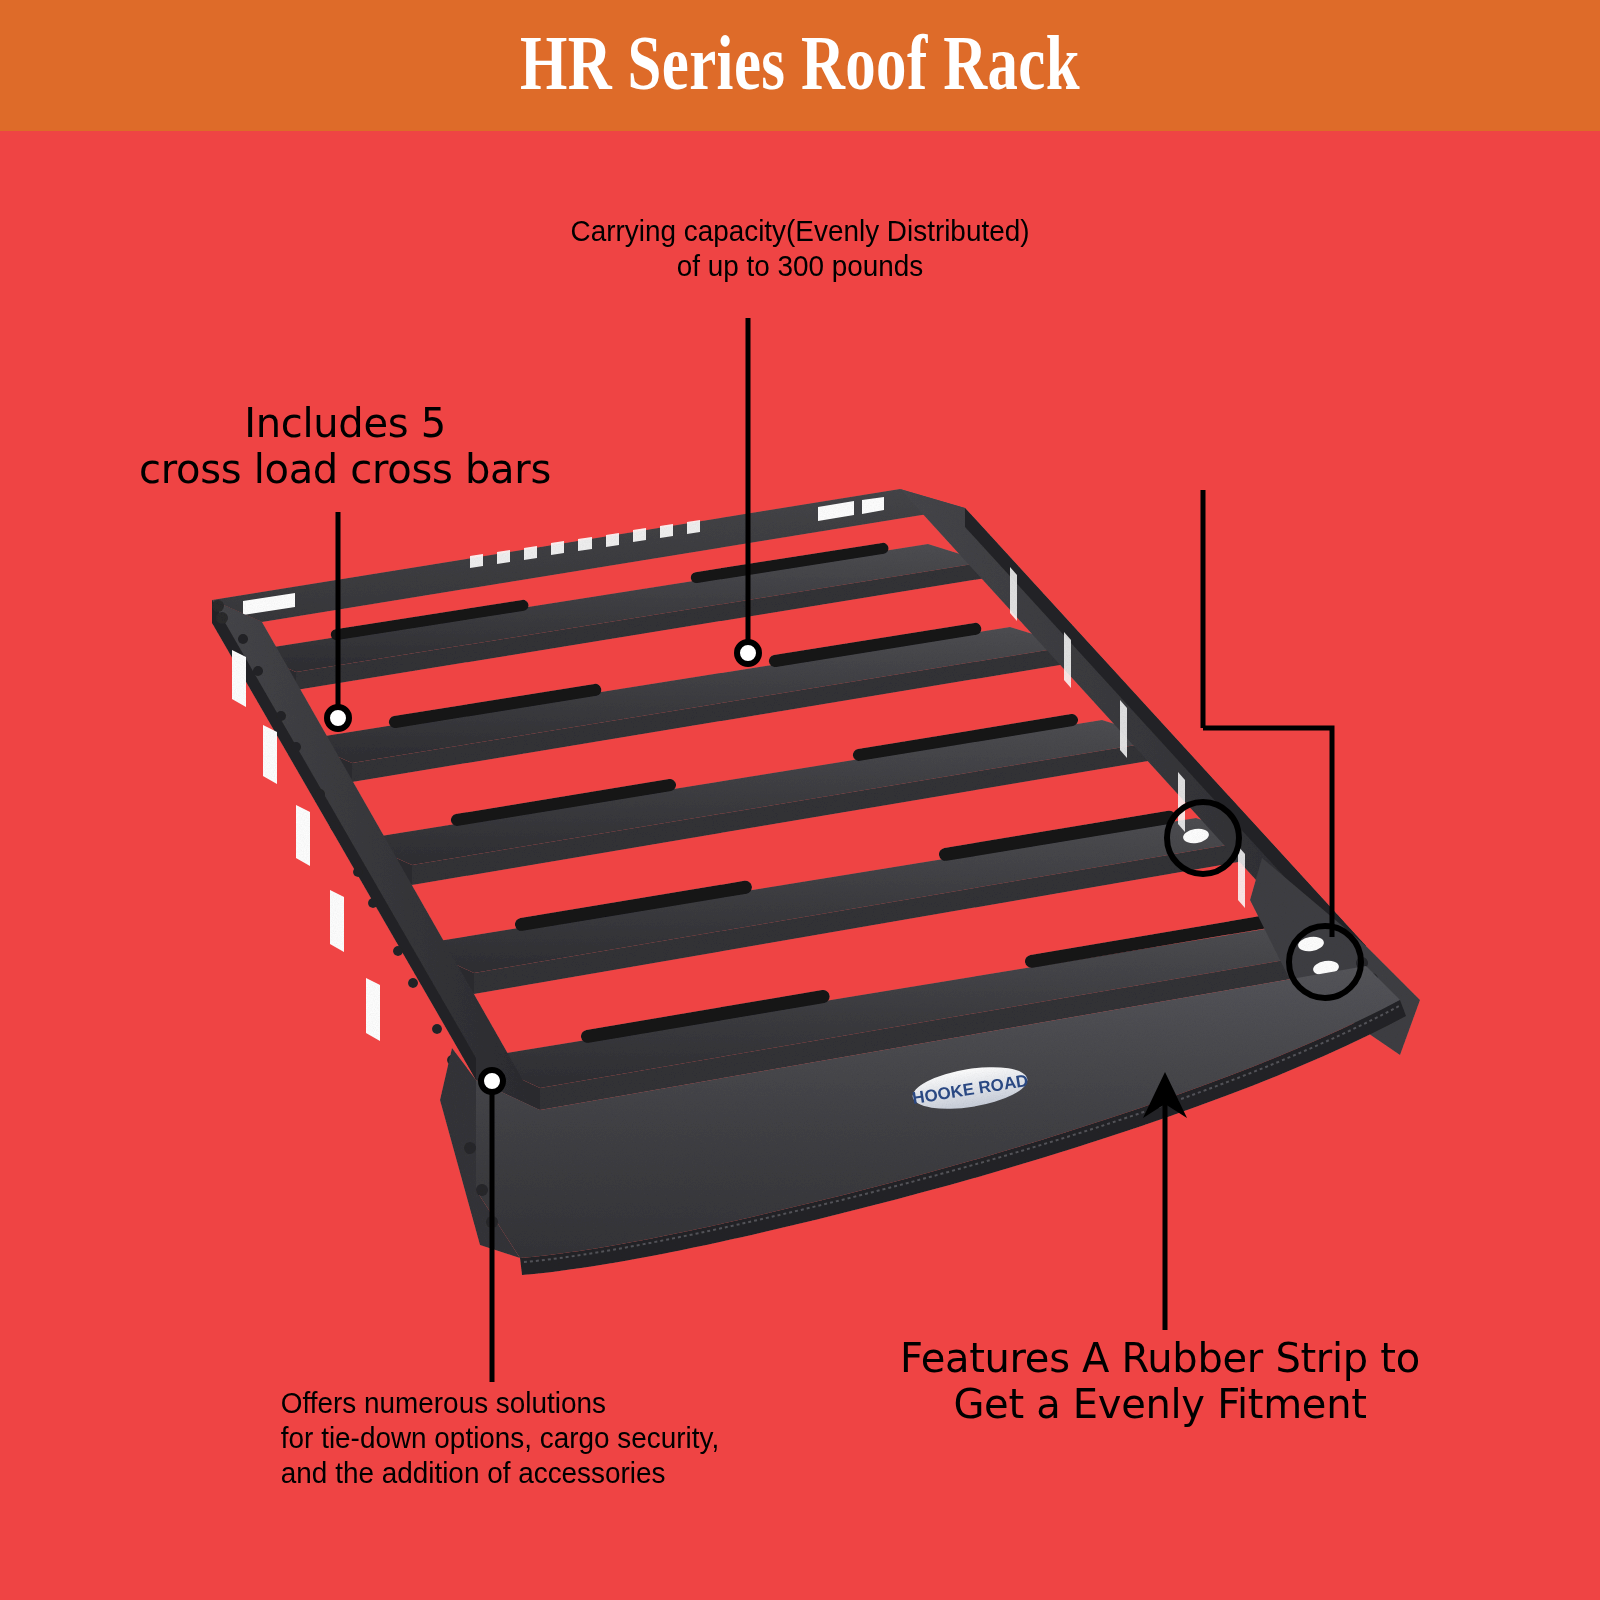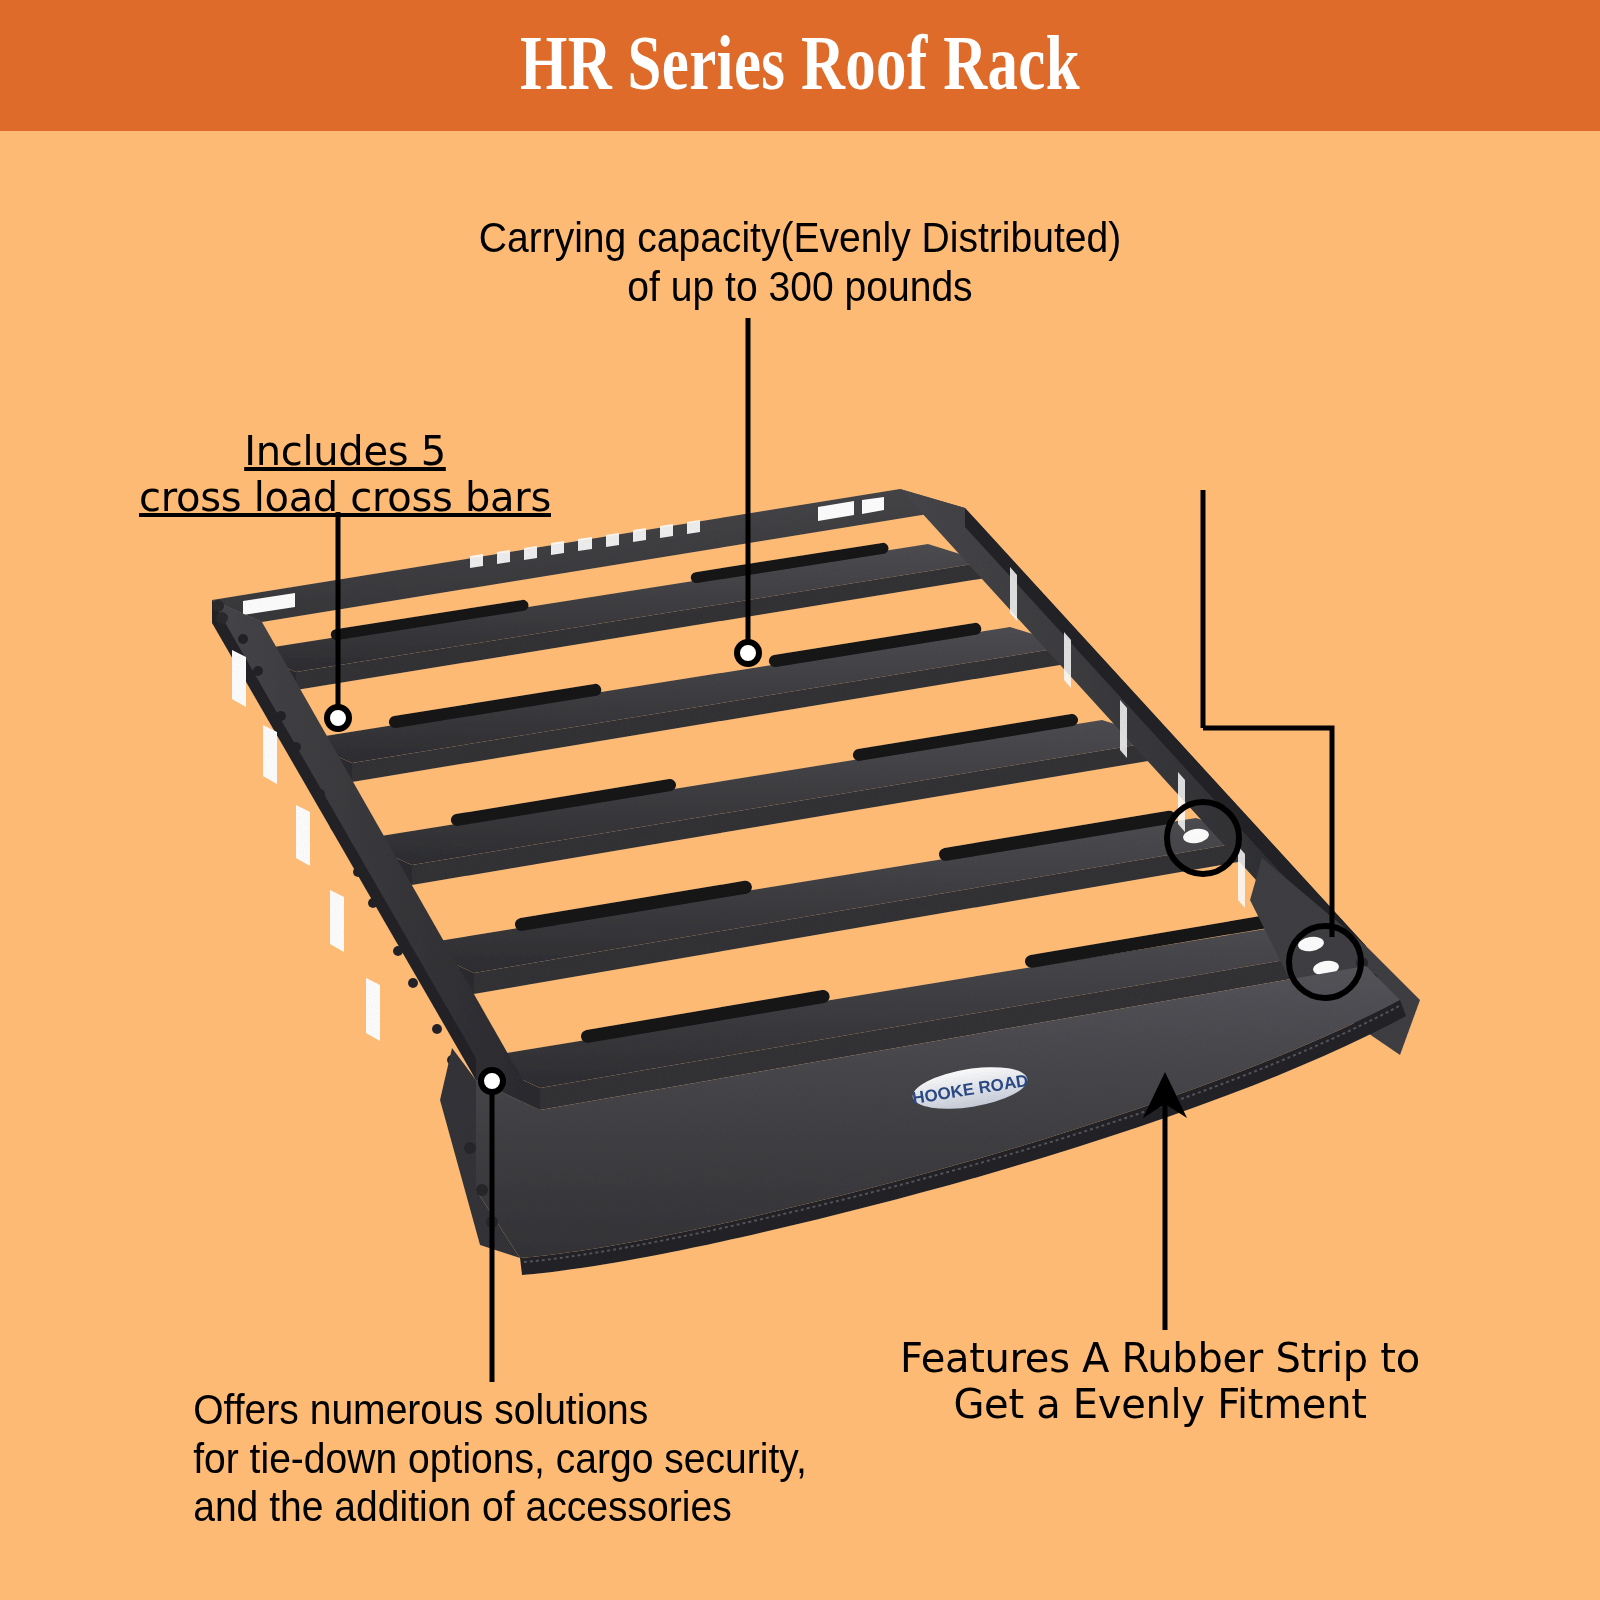--- a/index.html
+++ b/index.html
@@ -5,21 +5,21 @@
 <style>
   html, body {
     margin: 0;
     padding: 0;
     background: #ffffff;
   }
   #page {
     position: relative;
     width: 1600px;
     height: 1600px;
-    background: #fdba74;
+    background: #ef4444;
     overflow: hidden;
     font-family: "Liberation Sans", sans-serif;
   }
 
   
   .banner {
     position: absolute;
     left: 0;
     top: 0;
     width: 1600px;
@@ -47,42 +47,41 @@
     position: absolute;
     color: #000000;
     line-height: 1.16;
     white-space: nowrap;
   }
   .callout .line { display: block; }
 
   
   .cond {
     font-family: "Liberation Sans Narrow", "Liberation Sans", sans-serif;
-    font-size: 42px;
+    font-size: 30px;
     transform: scaleX(0.90);
   }
   
   .wide {
     font-family: "DejaVu Sans", sans-serif;
     font-size: 40px;
     letter-spacing: -0.3px;
   }
 
   .c-capacity {
     left: 800px; top: 214px;
     transform: translateX(-50%);
     text-align: center;
   }
   .c-capacity .line { transform: scaleX(0.93); }
 
   .c-crossbars {
-    left: 345px; top: 428px;
+    left: 345px; top: 400px;
     transform: translateX(-50%);
     text-align: center;
-    text-decoration: underline;
   }
   .c-bolton {
     left: 1190px; top: 383px;
     transform: translateX(-50%);
     text-align: center;
   }
   .c-bolton .line { transform: scaleX(0.93); }
 
   .c-solutions {
     left: 500px; top: 1386px;

